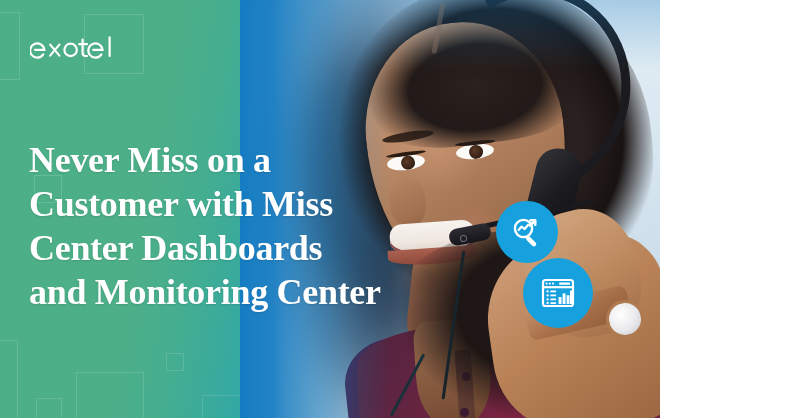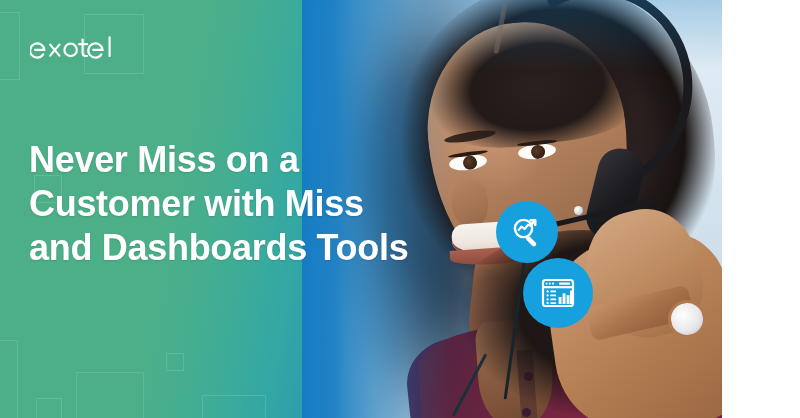--- a/index.html
+++ b/index.html
@@ -6,24 +6,25 @@
     margin: 0;
     padding: 0;
     background: #ffffff;
   }
   body {
     font-family: "Liberation Sans", sans-serif;
   }
 
   .banner {
     position: relative;
-    width: 722px;
+    width: 660px;
     height: 418px;
     overflow: hidden;
     background: #8b5cf6;
+    font-family: Liberation Serif, serif;
   }
 
   
   .bg-gradient {
     position: absolute;
     inset: 0;
     background: linear-gradient(100deg,
         #4DAF87 0%,
         #4DAF87 24%,
         #45AE90 32%,
@@ -551,21 +552,22 @@
       <path d="M71.4 19.4a7.1 7.1 0 1 1 1.1-4.6H63.2" fill="none" stroke="#ffffff" stroke-width="2.2" stroke-linecap="round"></path>
 
       <path d="M79.6 2.4 V21.0" stroke="#ffffff" stroke-width="2.2" stroke-linecap="round"></path>
     </svg>
     <span style="position:absolute;width:1px;height:1px;overflow:hidden;clip:rect(0 0 0 0);">exotel</span>
   </div>
 
   <h1 class="headline">
     <span class="ln">Never Miss on a</span>
     <span class="ln">Customer with Miss</span>
-    <span class="ln">and Dashboards Tools</span>
+    <span class="ln">Center Dashboards</span>
+    <span class="ln">and Monitoring Center</span>
   </h1>
 
   <div class="badge badge-search">
     <svg width="40" height="40" viewBox="0 0 40 40" aria-hidden="true">
       <circle cx="16.5" cy="16.5" r="8.6" fill="none" stroke="#ffffff" stroke-width="2.4"></circle>
       <path d="M11.6 18.0 l3.0 -3.4 l3.0 2.4 l3.6 -4.2" fill="none" stroke="#ffffff" stroke-width="2.2" stroke-linecap="round" stroke-linejoin="round"></path>
       <path d="M23.0 13.6 l4.6 -4.6" fill="none" stroke="#ffffff" stroke-width="2.6" stroke-linecap="round"></path>
       <path d="M23.6 8.2 h4.6 v4.6" fill="none" stroke="#ffffff" stroke-width="2.6" stroke-linecap="round" stroke-linejoin="round"></path>
       <rect x="21.4" y="23.4" width="12.4" height="4.6" rx="2.3" transform="rotate(45 21.4 23.4)" fill="#ffffff"></rect>
     </svg>

